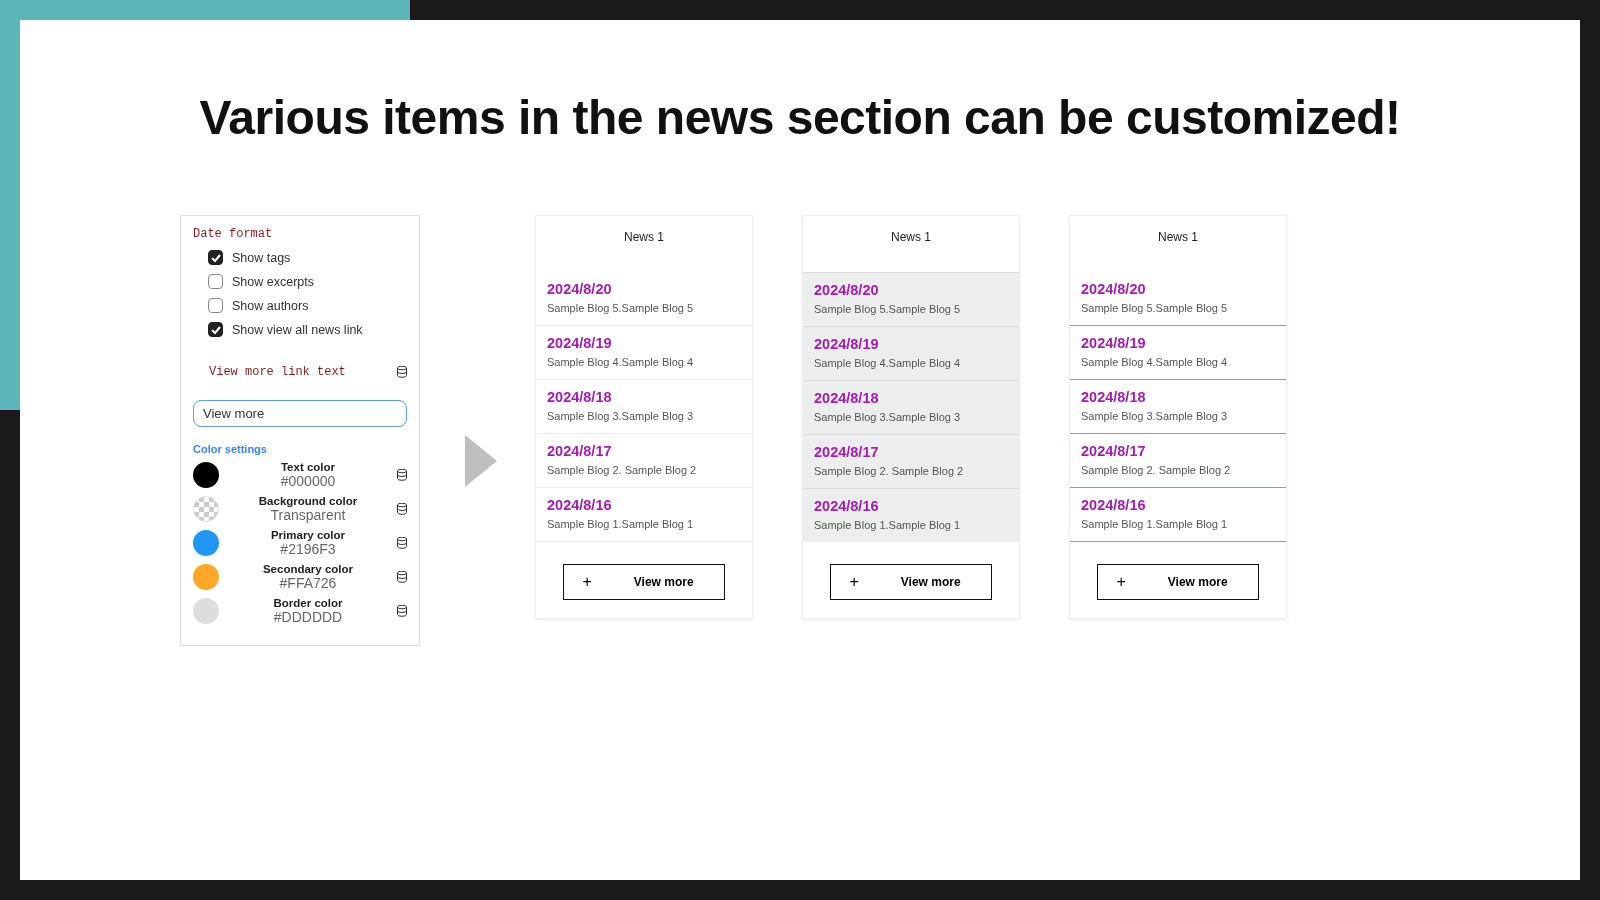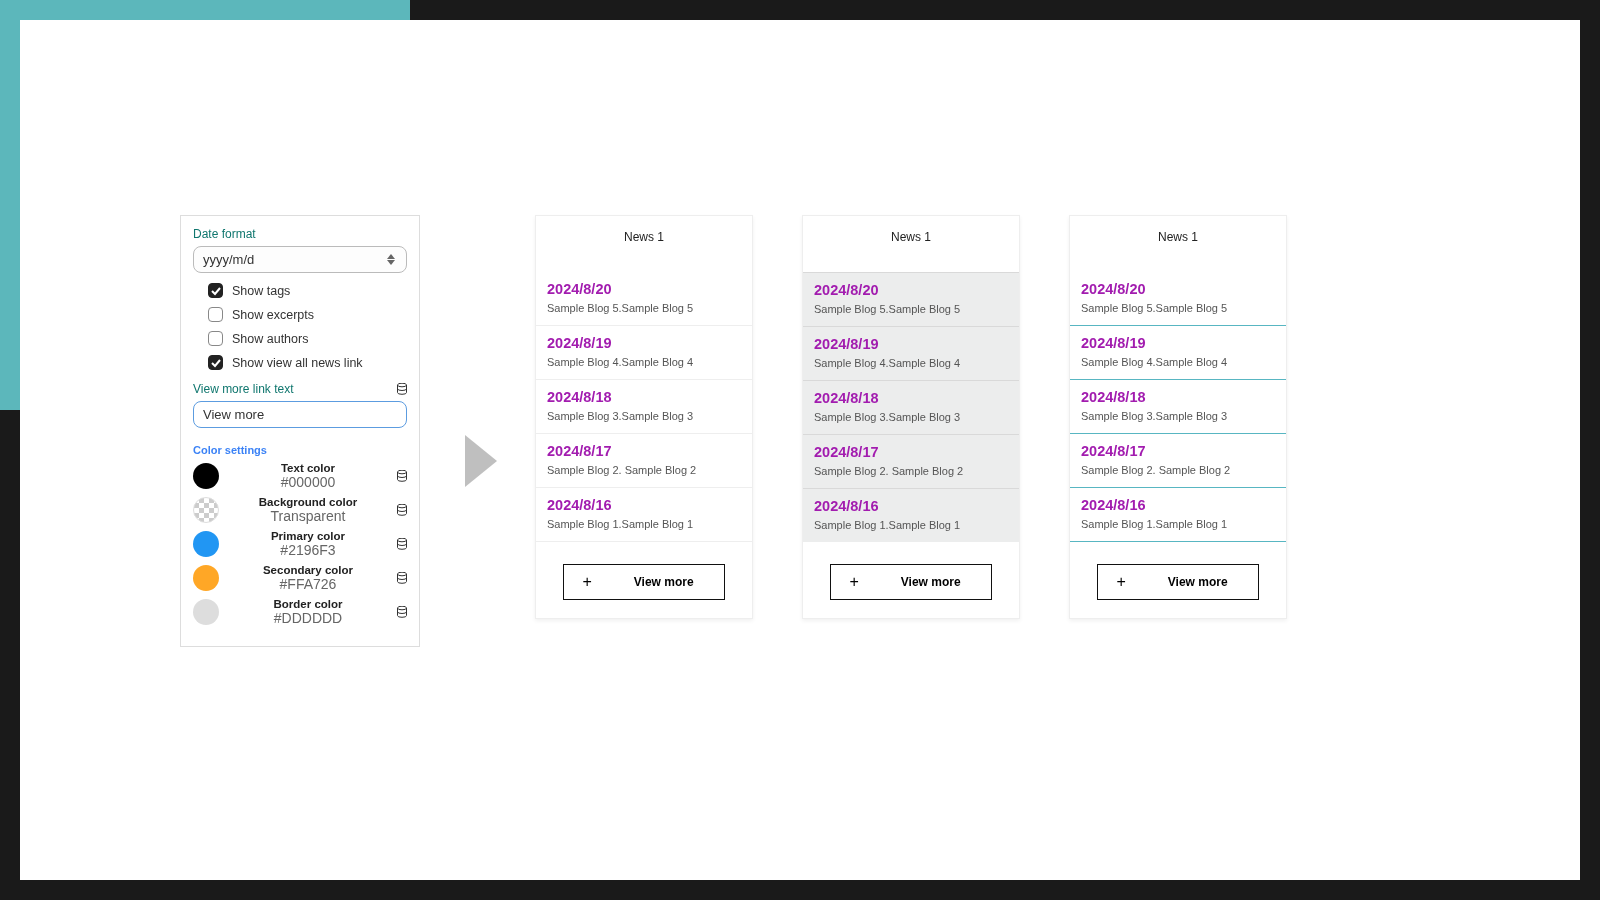--- a/index.html
+++ b/index.html
@@ -17,35 +17,35 @@
     position: absolute; top: 70px; left: 0; right: 0; text-align: center;
     font-size: 48px; font-weight: 800; color: #111; letter-spacing: -0.5px;
   }
 
   
   .settings-panel {
     position: absolute; left: 160px; top: 195px; width: 240px;
     border: 1px solid #ddd; background: #fff; padding: 8px 12px 14px 12px;
     box-shadow: 0 0 0 rgba(0,0,0,0);
   }
-  .sp-label { font-size: 12px; color: #0f766e; margin-top: 3px; margin-bottom: 5px; }
+  .sp-label { font-size: 12px; color: #7f1d1d; margin-top: 3px; margin-bottom: 5px; font-family: Liberation Mono, monospace; }
   .sp-select {
     display:flex; align-items:center; justify-content:space-between;
     border: 1px solid #bbb; border-radius: 8px; padding: 5px 9px; font-size: 13px; color:#333;
     background:#fdfdfd; margin-bottom: 10px;
   }
   .chev-updown { width: 12px; display:flex; flex-direction:column; align-items:center; gap:1px;}
   .chev-updown svg { width:8px; height:5px; }
   .chk-row { display:flex; align-items:center; gap:9px; margin: 9px 0; font-size:12.5px; color:#333;padding-left:15px;}
   .chk { width:15px; height:15px; border:1.5px solid #888; border-radius:4px; display:flex; align-items:center; justify-content:center; flex-shrink:0;}
   .chk.checked { background:#222; border-color:#222; }
   .chk.checked svg { width:10px; height:10px; }
 
   .field-label-row { display:flex; justify-content:space-between; align-items:center; margin-top:12px; }
-  .field-label-row .sp-label { margin:0; }
+  .field-label-row .sp-label { margin:16px; }
   .db-icon { width:10px; height:12px; flex-shrink:0; }
   .db-icon svg { width:10px; height:12px; display:block; }
 
   .sp-input {
     border:1.5px solid #5c9ce0; border-radius:8px; padding:5px 9px; font-size:13px; color:#333; margin-top:5px;
   }
 
   .section-head { font-size:11px; font-weight:700; color:#3b82f6; margin-top:16px; margin-bottom:6px;}
   .color-row { display:flex; align-items:center; gap:10px; margin:6px 0;text-align:center;}
   .swatch { width:26px; height:26px; border-radius:50%; flex-shrink:0;}
@@ -95,34 +95,24 @@
   .pv-b { left:782px;}
   .pv-c { left:1049px;}
 </style>
 </head>
 <body>
 
 <div class="stage">
   <div class="teal-strip"></div>
   <div class="white-canvas">
 
+    <h1 class="headline">Various items in the news section can be customized!</h1>
 
     <div class="settings-panel">
       <div class="sp-label">Date format</div>
-      <div class="sp-select">
-        <span>yyyy/m/d</span>
-        <span class="chev-updown">
-          <svg viewBox="0 0 8 5">
-              <path d="M0 5 L4 0 L8 5 Z" fill="#666"></path>
-            </svg>
-          <svg viewBox="0 0 8 5">
-              <path d="M0 0 L4 5 L8 0 Z" fill="#666"></path>
-            </svg>
-        </span>
-      </div>
 
       <div class="chk-row">
         <span class="chk checked">
           <svg viewBox="0 0 10 10">
               <path d="M1 5 L4 8 L9 2" stroke="#fff" stroke-width="2" fill="none"></path>
             </svg>
         </span>
         <span>Show tags</span>
       </div>
       <div class="chk-row">

